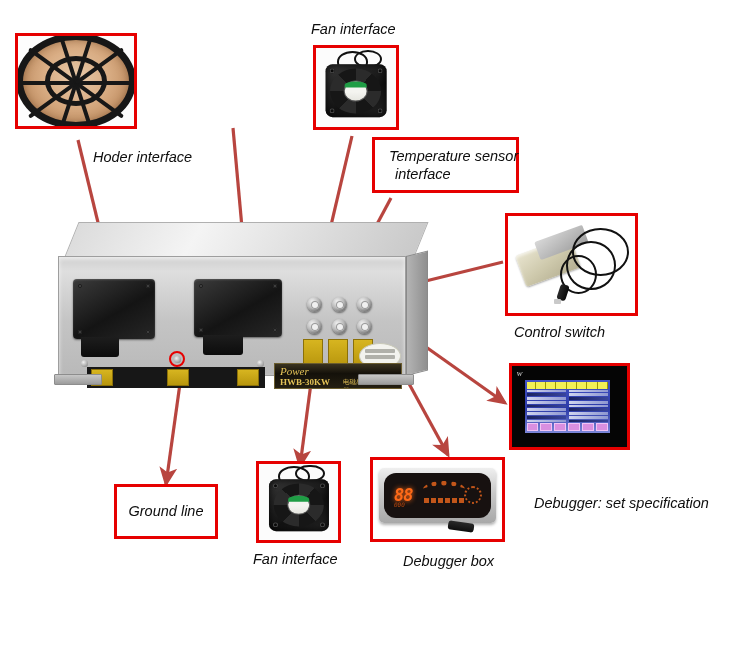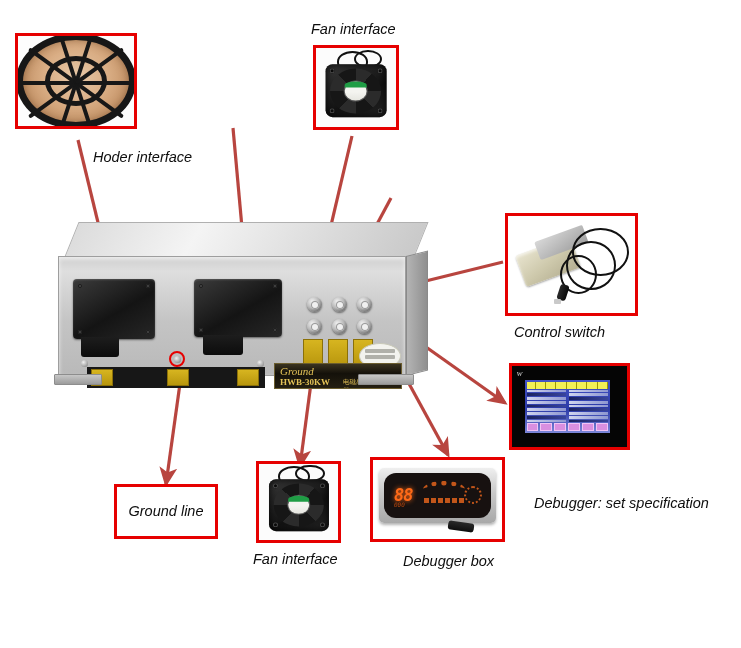--- a/index.html
+++ b/index.html
@@ -263,21 +263,21 @@
       <div class="ground-ring" style="left:110px;top:94px;"></div>
       <div class="screw-head" style="left:198px;top:103px;"></div>
       <div class="screw-head" style="left:22px;top:103px;"></div>
 
       <div class="black-strip" style="left:28px;top:110px;width:178px;height:21px;"></div>
       <div class="warn-lbl" style="left:32px;top:112px;width:22px;height:17px;"></div>
       <div class="warn-lbl" style="left:108px;top:112px;width:22px;height:17px;"></div>
       <div class="warn-lbl" style="left:178px;top:112px;width:22px;height:17px;"></div>
 
       <div class="brand-plate" style="left:215px;top:106px;width:128px;height:26px;">
-        <span class="brand-gold" style="left:5px;top:1px;font-size:11px;font-style:italic;">Ground</span>
+        <span class="brand-gold" style="left:5px;top:1px;font-size:11px;font-style:italic;">Power</span>
         <span class="brand-gold" style="left:5px;top:13px;font-size:9px;font-weight:bold;">HWB-30KW</span>
         <span class="brand-gold" style="left:68px;top:14px;font-size:6.5px;">电磁感应加热控制器</span>
       </div>
     </div>
     <div class="box-foot" style="left:-4px;width:48px;"></div>
     <div class="box-foot" style="left:300px;width:56px;"></div>
   </div>
 
   <div class="frame abs" style="left:15px;top:33px;width:122px;height:96px;">
     <div class="coil-wrap">
@@ -307,20 +307,24 @@
         <div class="fan-hub"></div>
         <span class="fan-screw" style="left:4px;top:4px;"></span>
         <span class="fan-screw" style="right:4px;top:4px;"></span>
         <span class="fan-screw" style="left:4px;bottom:4px;"></span>
         <span class="fan-screw" style="right:4px;bottom:4px;"></span>
       </div>
     </div>
   </div>
   <div class="caption abs" style="left:311px;top:21px;">Fan interface</div>
 
+  <div class="callout abs" style="left:372px;top:137px;width:147px;height:56px;align-items:flex-start;padding-left:14px;">
+    <span class="ln">Temperature sensor</span>
+    <span class="ln" style="padding-left:6px;">interface</span>
+  </div>
 
   <div class="frame abs" style="left:505px;top:213px;width:133px;height:103px;">
     <div class="sw-wrap">
       <div class="sw-body"></div>
       <div class="sw-cap"></div>
       <div class="fan-wire" style="left:50%;top:12%;width:42%;height:46%;border-color:#111;"></div>
       <div class="fan-wire" style="left:46%;top:26%;width:36%;height:46%;border-color:#111;"></div>
       <div class="fan-wire" style="left:41%;top:40%;width:26%;height:36%;border-color:#111;"></div>
       <div class="sw-plug" style="left:37%;top:74%;transform:rotate(-72deg);"></div>
       <div class="sw-tip" style="left:36%;top:86%;"></div>

